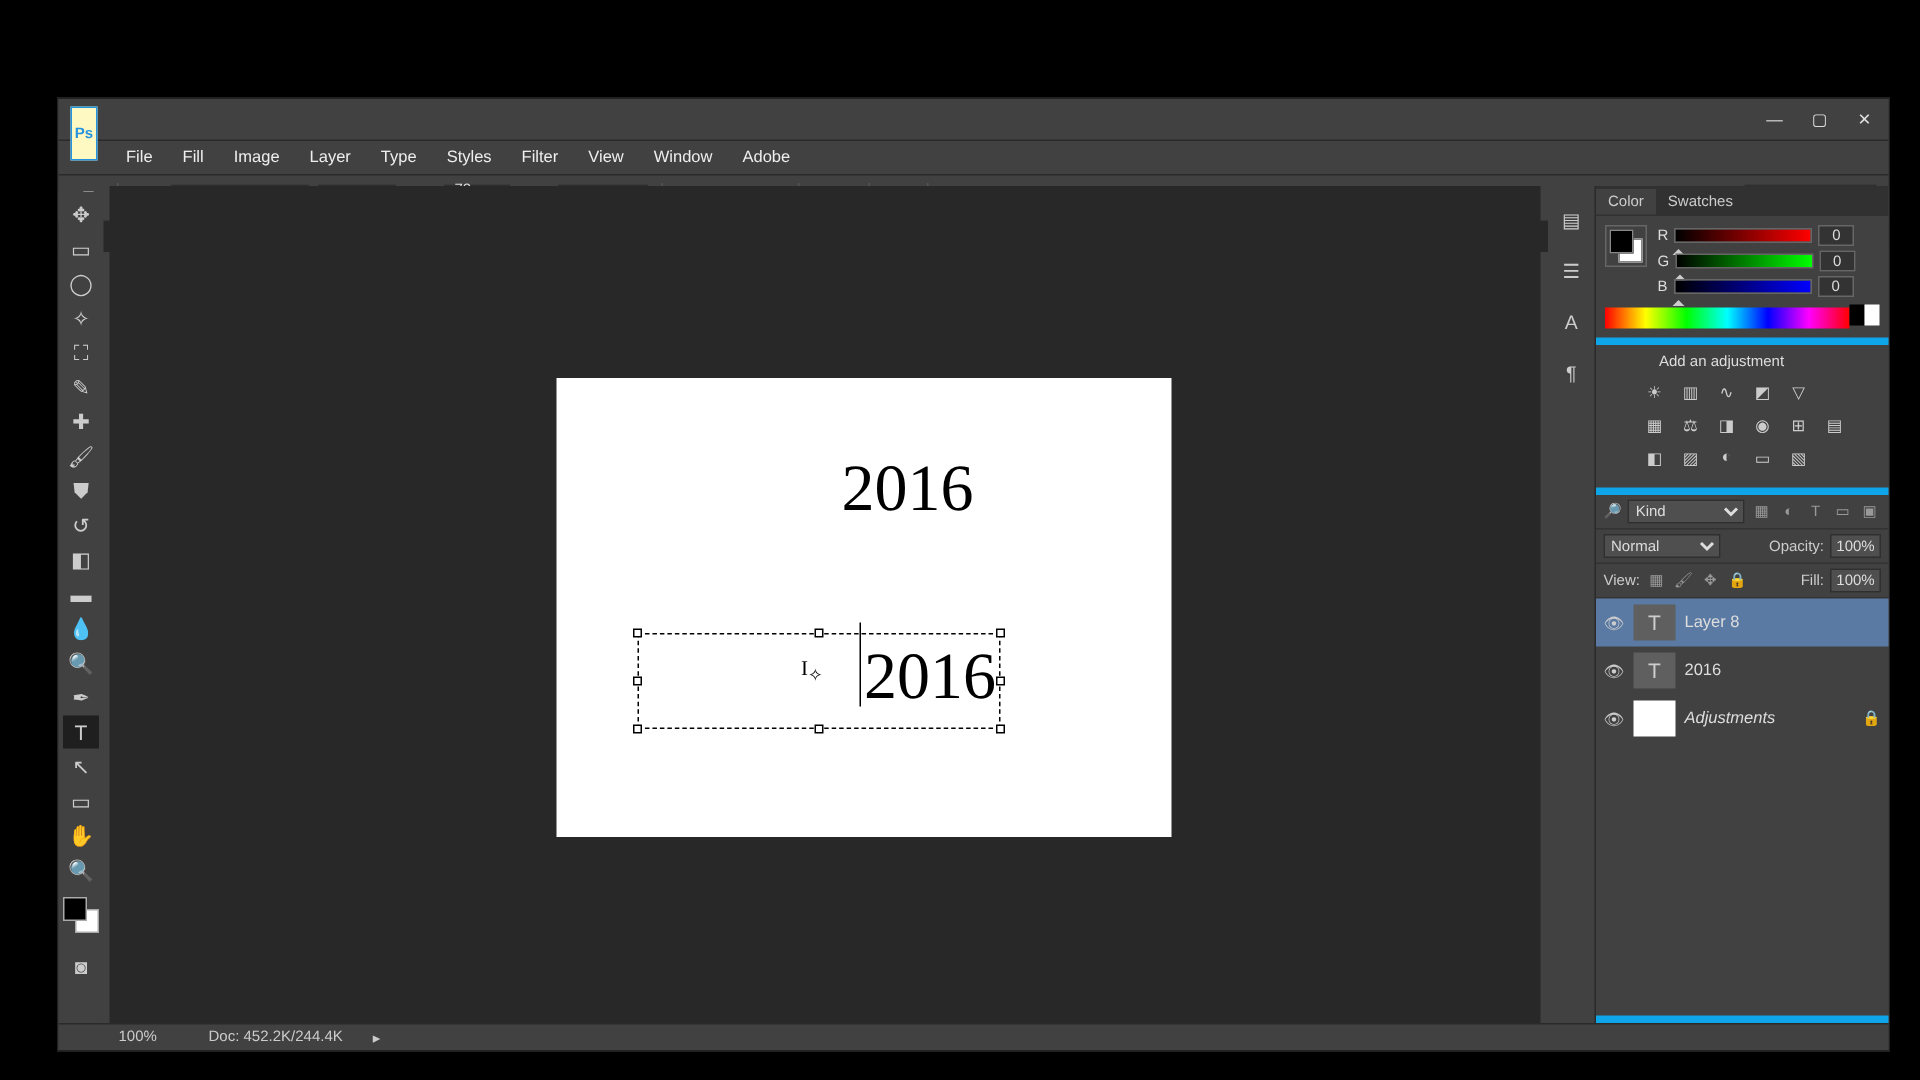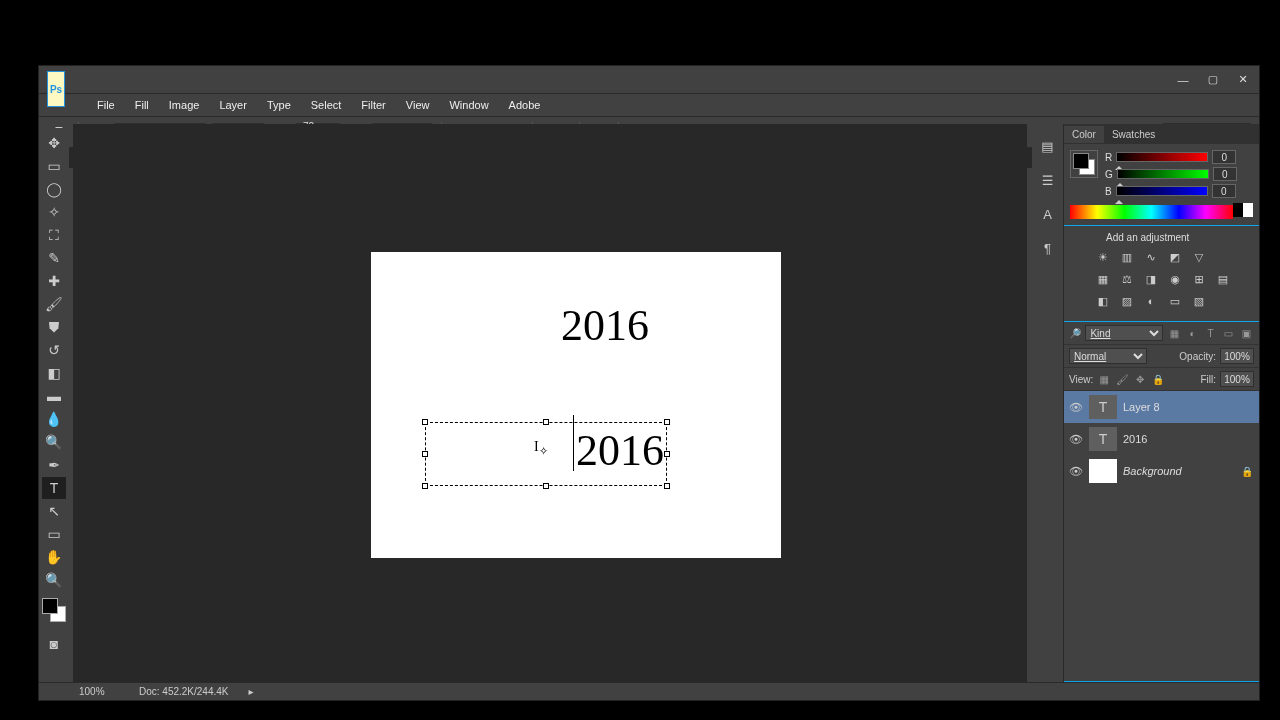--- a/index.html
+++ b/index.html
@@ -4,21 +4,21 @@
 <style>
 * { margin: 0; padding: 0; box-sizing: border-box; user-select: none; }
 body { font-family: Arial, sans-serif; font-size: 11px; background: #000; width: 1280px; height: 720px; overflow: hidden; }
 
 .app-window { position: absolute; top: 65px; left: 38px; width: 1222px; height: 636px; background: #414141; border: 1px solid #222; }
 
 .title-bar { height: 28px; background: #414141; display: flex; align-items: center; justify-content: flex-end; border-bottom: 1px solid #2a2a2a; }
 .title-bar .ps-logo { position: absolute; left: 8px; top: 5px; width: 18px; height: 36px; background: #fef9c3; color: #2594df; font-weight: bold; font-size: 10px; display: flex; align-items: center; justify-content: center; border: 1px solid #2594df; }
 .win-btn { width: 28px; height: 20px; display: flex; align-items: center; justify-content: center; color: #ddd; margin-right: 2px; }
 
-.menu-bar { height: 22px; background: #414141; display: flex; align-items: center; padding-left: 48px; color: #eee; }
+.menu-bar { height: 22px; background: #414141; display: flex; align-items: center; padding-left: 35px; color: #eee; }
 .menu-bar .menu-item { padding: 3px 10px; cursor: default; }
 
 .options-bar { height: 32px; background: #414141; display: flex; align-items: center; border-top: 1px solid #2a2a2a; border-bottom: 1px solid #2a2a2a; padding-left: 10px; gap: 6px; }
 .opt-icon { width: 20px; height: 20px; display: flex; align-items: center; justify-content: center; color: #ccc; font-size: 12px; }
 .opt-sep { width: 1px; height: 20px; background: #555; margin: 0 3px; }
 .opt-dropdown { background: #4f4f4f; border: 1px solid #2f2f2f; color: #ddd; height: 19px; display: flex; align-items: center; padding: 0 6px; font-size: 10px; position: relative; }
 .opt-dropdown::after { content: "▾"; margin-left: 6px; font-size: 8px; }
 .opt-swatch { width: 28px; height: 16px; background: #000; border: 1px solid #666; }
 .confirm-group { display: flex; gap: 10px; margin-left: 60px; }
 .opt-right { position: absolute; right: 8px; }
@@ -43,21 +43,21 @@
 .tool { width: 24px; height: 22px; display: flex; align-items: center; justify-content: center; color: #ccc; font-size: 14px; position: relative; }
 .tool.active { background: #1f1f1f; }
 .color-swatches { position: relative; width: 24px; height: 24px; margin-top: 6px; }
 .color-swatches .fg { position: absolute; width: 16px; height: 16px; background: #000; border: 1px solid #aaa; top: 0; left: 0; z-index: 2; }
 .color-swatches .bg { position: absolute; width: 16px; height: 16px; background: #fff; border: 1px solid #aaa; bottom: 0; right: 0; }
 
 .panel-dock { position: absolute; top: 58px; right: 0; bottom: 18px; width: 195px; background: #414141; display: flex; flex-direction: column; }
 .panel-dock-icons { position: absolute; top: 58px; right: 195px; width: 32px; bottom: 18px; background: #414141; border-right: 1px solid #2a2a2a; display: flex; flex-direction: column; align-items: center; gap: 14px; padding-top: 12px; }
 .dock-icon { width: 20px; height: 20px; color: #ccc; display: flex; align-items: center; justify-content: center; font-size: 13px; }
 
-.panel { background: #414141; border-bottom: 1px solid #0ea5e9; }
+.panel { background: #414141; border-bottom: 5px solid #0ea5e9; }
 .panel-tabs { height: 20px; background: #313131; display: flex; align-items: center; }
 .panel-tab { padding: 3px 8px; color: #ccc; font-size: 10px; }
 .panel-tab.active { background: #414141; }
 .panel-body { padding: 6px; color: #ddd; }
 
 .color-panel .swatch-big { width: 28px; height: 28px; border: 1px solid #666; display: inline-block; vertical-align: top; position: relative; }
 .color-panel .swatch-big::before { content: ""; position: absolute; top: 2px; left: 2px; width: 14px; height: 14px; background: #000; border: 1px solid #888; z-index: 2; }
 .color-panel .swatch-big::after { content: ""; position: absolute; bottom: 2px; right: 2px; width: 14px; height: 14px; background: #fff; border: 1px solid #888; }
 .color-sliders { display: inline-block; margin-left: 4px; }
 .slider-row { display: flex; align-items: center; gap: 4px; font-size: 10px; margin-bottom: 3px; }
@@ -67,21 +67,21 @@
 .spectrum { height: 14px; width: 100%; background: linear-gradient(90deg, red, yellow, lime, cyan, blue, magenta, red); margin-top: 2px; }
 .spectrum-bw { display: flex; height: 14px; }
 .spectrum-bw .b { width: 10px; background: #000; } .spectrum-bw .w { width: 10px; background: #fff; }
 
 .adj-panel .label { font-size: 10px; margin-bottom: 6px; margin-left: 36px; }
 .adj-row { display: flex; gap: 6px; margin-bottom: 6px; justify-content: flex-start; padding-left: 24px; }
 .adj-btn { width: 18px; height: 16px; color: #ccc; display: flex; align-items: center; justify-content: center; font-size: 11px; }
 
 .layers-panel .filter-row, .layers-panel .blend-row, .layers-panel .lock-row { display: flex; align-items: center; gap: 4px; padding: 3px 5px; font-size: 10px; color: #ccc; border-bottom: 1px solid #333; }
 .layers-panel select, .layers-panel input { background: #4f4f4f; border: 1px solid #2f2f2f; color: #ddd; font-size: 10px; height: 16px; }
-.layers-panel select { width: 78px; text-decoration: underline; }
+.layers-panel select { width: 78px; }
 .layers-panel input { width: 34px; text-align: center; }
 .layer { display: flex; align-items: center; padding: 4px 5px; gap: 6px; }
 .layer.selected { background: #5b7aa3; }
 .layer .eye { width: 14px; color: #ccc; }
 .layer .thumb { width: 28px; height: 24px; background: #5f5f5f; display: flex; align-items: center; justify-content: center; color: #ccc; font-size: 14px; }
 .layer .thumb.bg { background: #fff; }
 .layer .name { color: #ddd; font-size: 11px; }
 .layer .name.bg { font-style: italic; }
 .layer .lock { margin-left: auto; color: #ccc; font-size: 10px; }
 .filter-icon { width: 14px; height: 14px; color: #999; display: flex; align-items: center; justify-content: center; font-size: 10px; }
@@ -101,21 +101,21 @@
     <div class="win-btn">▢</div>
     <div class="win-btn">✕</div>
   </div>
 
   <div class="menu-bar">
     <div class="menu-item">File</div>
     <div class="menu-item">Fill</div>
     <div class="menu-item">Image</div>
     <div class="menu-item">Layer</div>
     <div class="menu-item">Type</div>
-    <div class="menu-item">Select</div>
+    <div class="menu-item">Styles</div>
     <div class="menu-item">Filter</div>
     <div class="menu-item">View</div>
     <div class="menu-item">Window</div>
     <div class="menu-item">Adobe</div>
   </div>
 
   <div class="options-bar">
     <div class="opt-icon">T</div>
     <div class="opt-sep"></div>
     <div class="opt-icon">⇅T</div>
@@ -303,21 +303,21 @@
         <div class="name">Layer 8</div>
       </div>
       <div class="layer">
         <div class="eye">👁</div>
         <div class="thumb">T</div>
         <div class="name">2016</div>
       </div>
       <div class="layer">
         <div class="eye">👁</div>
         <div class="thumb bg"></div>
-        <div class="name bg">Background</div>
+        <div class="name bg">Adjustments</div>
         <div class="lock">🔒</div>
       </div>
     </div>
 
   </div>
 
   <div class="status-bar">
     <input value="100%" style="">
     <span>Doc: 452.2K/244.4K</span>
     <span>▸</span>

